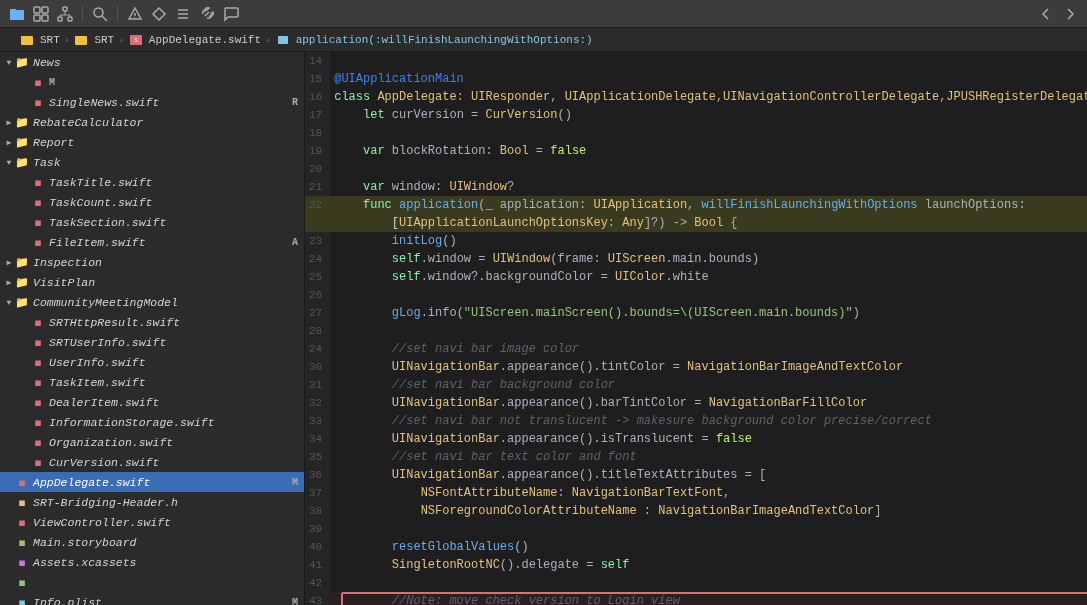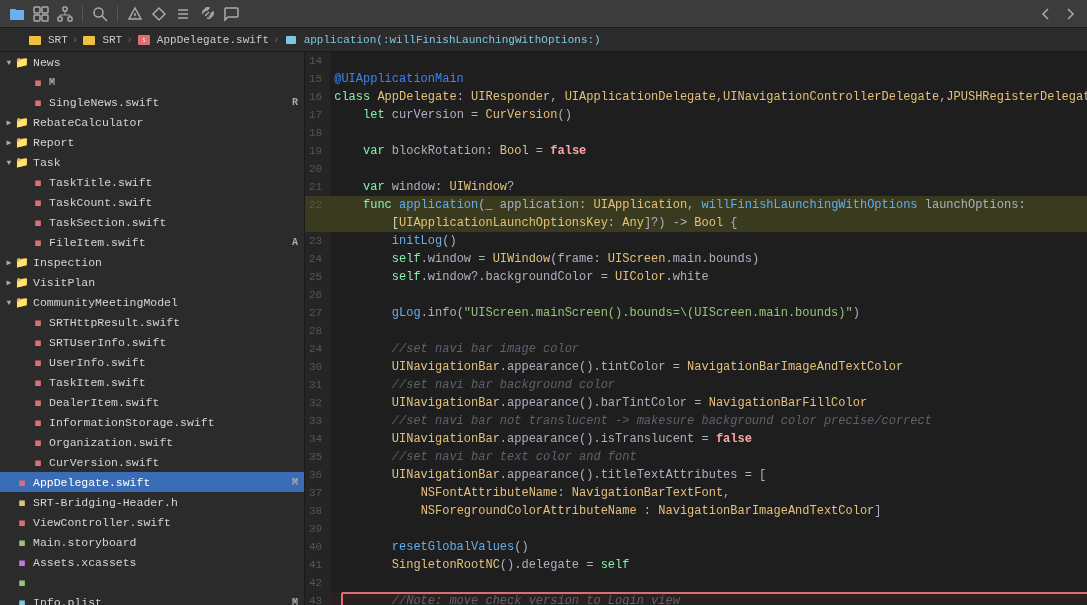--- a/index.html
+++ b/index.html
@@ -35,21 +35,21 @@
     }
     .toolbar-sep { width: 1px; height: 16px; background: #555; margin: 0 2px; }
 
     
     .breadcrumb {
       background: #2b2b2b;
       border-bottom: 1px solid #1a1a1a;
       height: 24px;
       display: flex;
       align-items: center;
-      padding: 0 28px;
+      padding: 0 20px;
       gap: 4px;
       font-size: 11px;
       color: #aaa;
       flex-shrink: 0;
     }
     .breadcrumb span { color: #ccc; }
     .breadcrumb .sep { color: #666; }
     .breadcrumb .current { color: #7ec8e3; text-align: center; }
 
     
@@ -87,21 +87,21 @@
       color: #aaa;
       display: inline-block;
       text-align: center;
     }
     .tree-item .icon { 
       width: 16px; height: 16px; 
       display: inline-flex; align-items: center; justify-content: center;
       margin-right: 3px; 
       font-size: 11px;
     }
-    .tree-item .label { flex: 1; }
+    .tree-item .label { flex: 1; font-style: italic; }
     .tree-item .badge {
       font-size: 10px;
       color: #aaa;
       margin-right: 6px;
       font-weight: bold;
     }
     .badge-m { color: #f0c040; }
     .badge-r { color: #e67c73; }
     .badge-a { color: #7ec8e3; }
 
@@ -115,21 +115,21 @@
       flex: 1;
       background: #1e1e1e;
       overflow: auto;
       display: flex;
     }
     .code-editor::-webkit-scrollbar { width: 8px; height: 8px; }
     .code-editor::-webkit-scrollbar-thumb { background: #555; border-radius: 4px; }
 
     
     .kw { color: #86efac; }        
-    .kw2 { color: #fca5a5; font-weight: bold; }       
+    .kw2 { color: #bef264; }       
     .fn { color: #61afef; }        
     .str { color: #98c379; }       
     .comment { color: #5c6370; font-style: italic; }
     .type { color: #e5c07b; }      
     .attr { color: #3b82f6; }       
     .plain { color: #abb2bf; }
 
     .code-block {
       flex: 1;
       overflow: auto;

